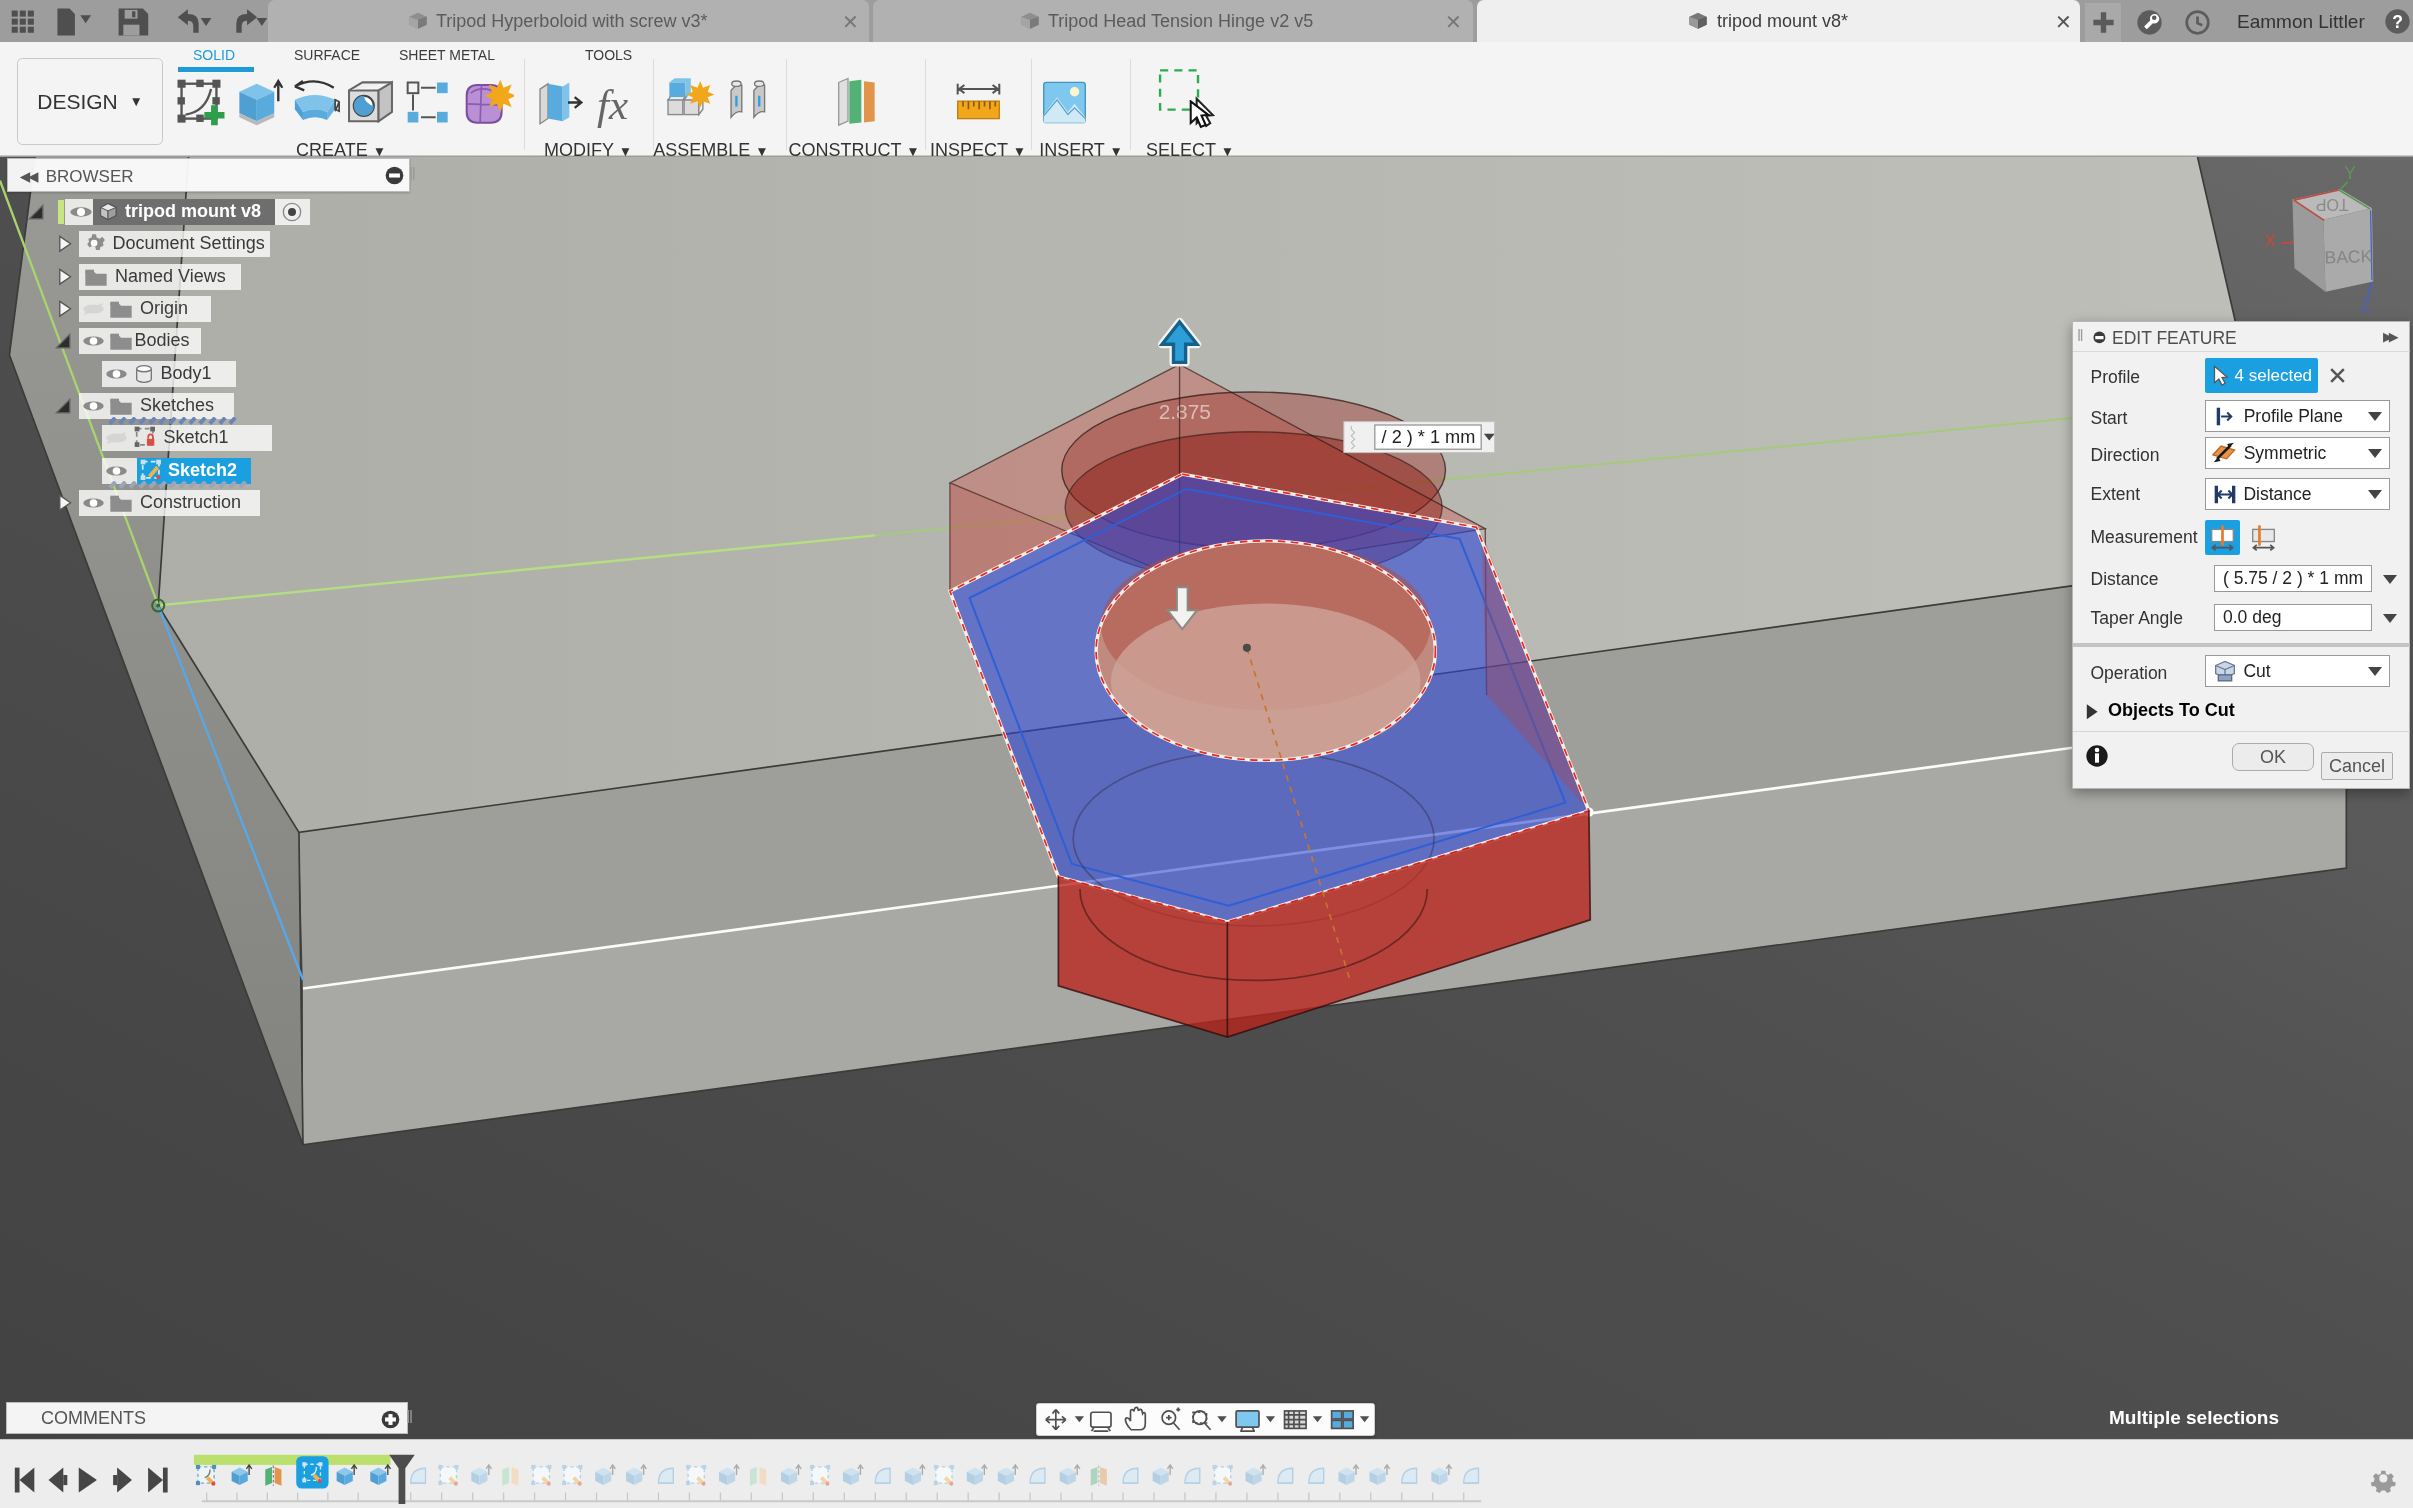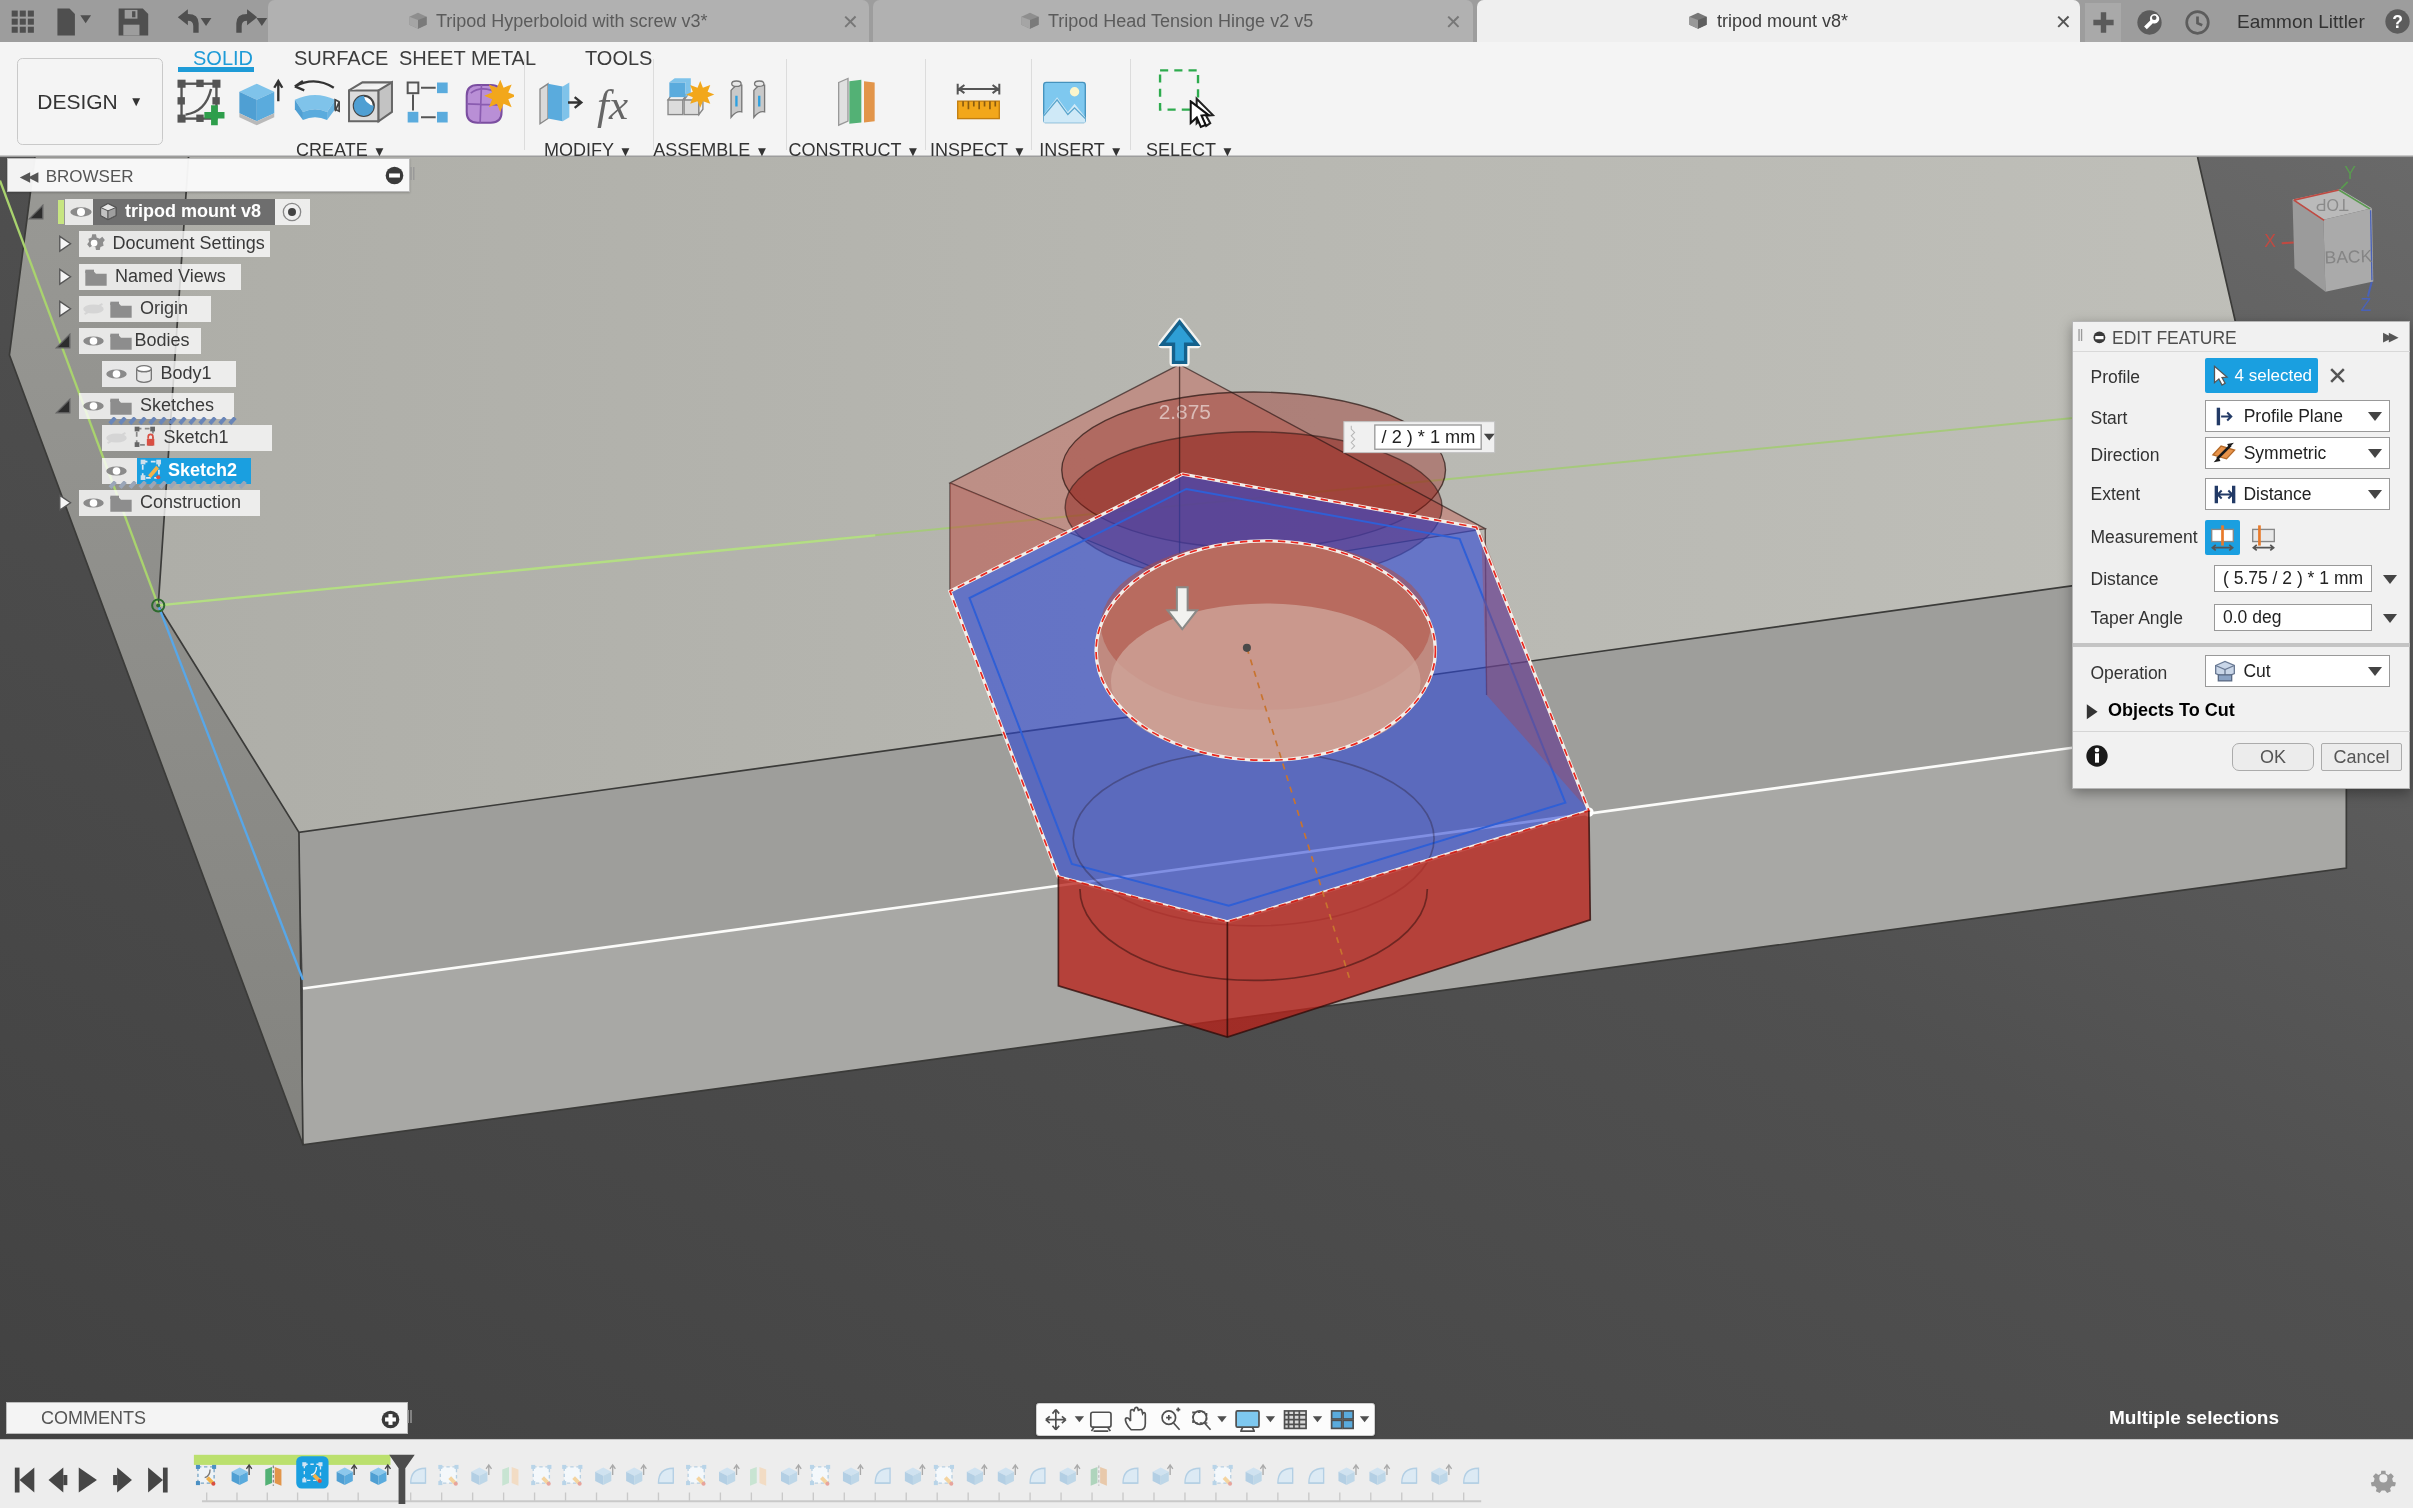--- a/index.html
+++ b/index.html
@@ -9,21 +9,21 @@
 #tabbar{position:absolute;left:0;top:0;width:2413px;height:42px;background:#9d9d9d;}
 .tab{position:absolute;top:0px;height:42px;background:#b1b1b1;border-radius:6.7px 6.7px 0 0;}
 .tab .ticon{position:absolute;top:12px;width:20px;height:17.5px;}
 .tab .tlabel{position:absolute;top:11.4px;font-size:18px;color:#5b5b5b;white-space:nowrap;}
 .tab .tx{position:absolute;top:10px;font-size:20px;color:#777;}
 #tab3{background:#efefef;}
 #tab3 .tlabel{color:#3d3d3d;}
 
 #ribbon{position:absolute;left:0;top:42px;width:2413px;height:114px;background:#f4f4f4;border-bottom:1.3px solid #c9c9c9;}
 #designbox{position:absolute;left:17px;top:16px;width:146px;height:87px;border:1.3px solid #c9c9c9;border-radius:5.4px;background:#f4f4f4;display:flex;align-items:center;justify-content:center;font-size:21px;color:#333;}
-.rtab{position:absolute;top:5.4px;font-size:20px;color:#3c3c3c;}
+.rtab{position:absolute;top:5.4px;font-size:14px;color:#3c3c3c;}
 .grouplabel{position:absolute;top:98px;font-size:18px;color:#333;white-space:nowrap;transform:translateX(-50%);}
 .gdiv{position:absolute;top:17px;width:1.3px;height:91px;background:#dcdcdc;}
 .ricon{position:absolute;top:35px;}
 
 #viewport{position:absolute;left:0;top:157px;width:2413px;height:1282px;}
 
 #browser{position:absolute;left:0;top:158px;width:471px;height:404px;font-size:18px;color:#3a3a3a;}
 #bheader{position:absolute;left:6.7px;top:0px;width:403px;height:34px;background:rgba(252,252,252,0.95);border:0.7px solid #bbb;box-shadow:0 0.7px 2px rgba(0,0,0,0.2);}
 .brow{position:absolute;height:25.6px;background:rgba(255,255,255,0.78);display:flex;align-items:center;}
 
@@ -644,21 +644,21 @@
     </svg>
   <div class="abs" style="left:35px;top:378px;font-size:18px;font-weight:bold;color:#000000;">Objects To Cut</div>
 
   <div class="abs" style="left:0px;top:409px;width:337px;height:0.7px;background:#d5d5d5;"></div>
   <svg class="abs" style="left:12px;top:422px" width="24" height="24" viewBox="0 0 36 36">
       <circle cx="18" cy="18" r="16" fill="#1a1a1a"></circle>
       <rect x="15" y="14" width="6" height="14" fill="#fff"></rect>
       <circle cx="18" cy="9" r="3.5" fill="#fff"></circle>
     </svg>
   <div class="dbtn" style="left:159px;top:421px;width:82px;border-radius:7px;">OK</div>
-  <div class="dbtn" style="left:248px;top:421px;width:81px;">Cancel</div>
+  <div class="dbtn" style="left:248px;top:430px;width:72px;">Cancel</div>
 </div>
 
 <div id="timeline">
 <svg width="2413" height="68" viewBox="0 0 3584 101">
   <defs>
     <g id="tlsketch">
       <rect x="4" y="4" width="24" height="24" fill="#eef3f7" stroke="#7aa7c7" stroke-width="2" stroke-dasharray="5 4"></rect>
       <rect x="1" y="1" width="6" height="6" fill="#4a90c4"></rect>
           <rect x="25" y="1" width="6" height="6" fill="#4a90c4"></rect>
           <rect x="1" y="25" width="6" height="6" fill="#4a90c4"></rect>

